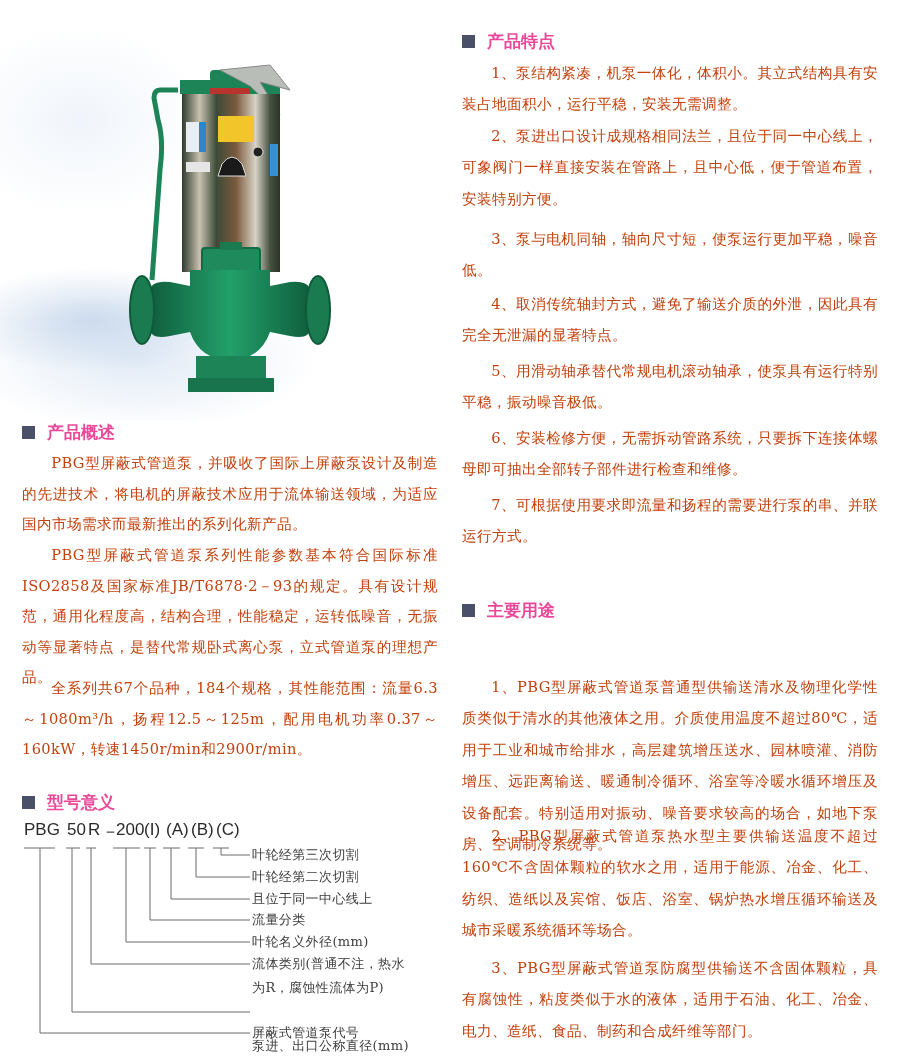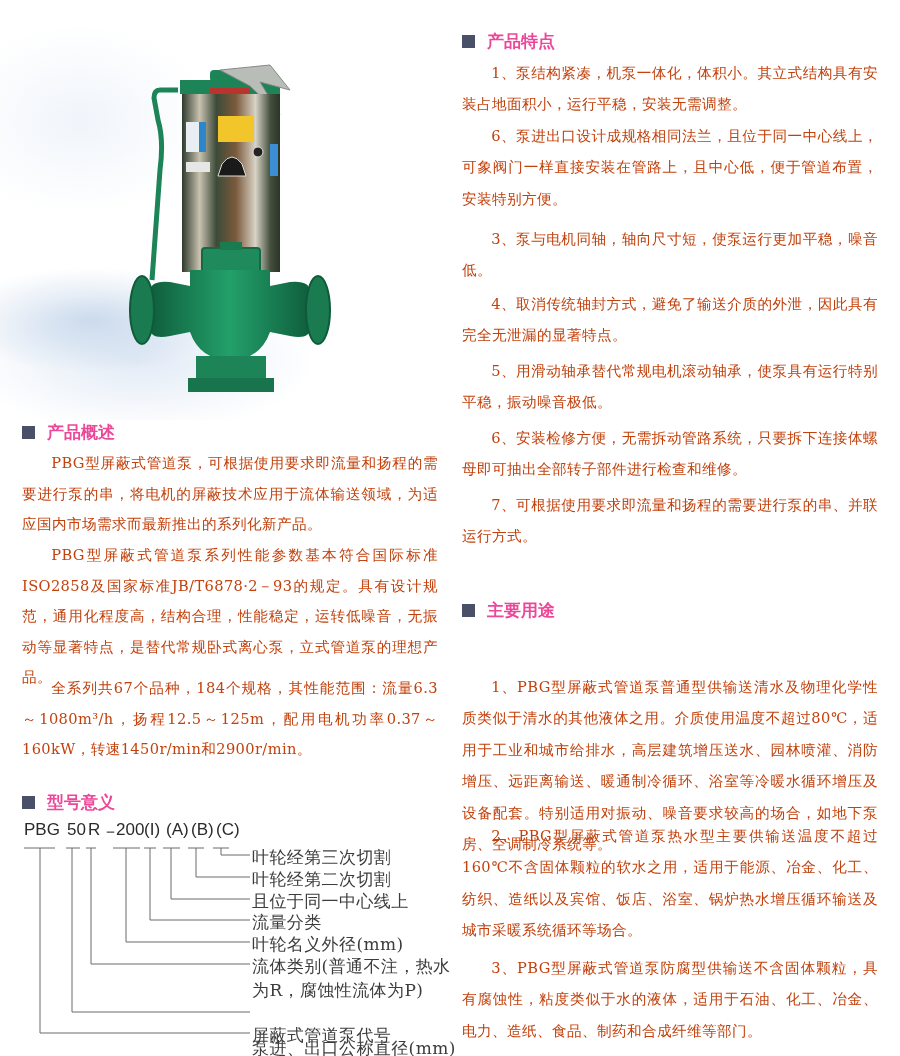--- a/index.html
+++ b/index.html
@@ -34,21 +34,21 @@
   .para.left  { left: 22px; width: 416px; line-height: 30.5px; }
 
   
   .model-code {
     position: absolute; left: 20px; top: 820px;
     font-family: "Liberation Sans", "DejaVu Sans", sans-serif; font-size: 17px; color: #2a2a2a;
   }
   .model-code span { position: absolute; top: 0; white-space: nowrap; text-align: right; }
   .diagram-svg { position: absolute; left: 0; top: 840px; }
   .legend-label {
-    position: absolute; left: 252px; font-size: 17px; color: #3c3c3c; white-space: nowrap;
+    position: absolute; left: 252px; font-size: 13px; color: #3c3c3c; white-space: nowrap;
     letter-spacing: 0.4px;
   }
 </style>
 </head>
 <body>
 
 <div class="bg-wash"></div>
 
 <svg class="pump" viewBox="0 0 220 340" xmlns="http://www.w3.org/2000/svg">
   <defs>
@@ -96,40 +96,40 @@
 
   <rect x="76" y="296" width="70" height="32" fill="#1d8458"></rect>
   <rect x="68" y="318" width="86" height="14" fill="#17744c"></rect>
 </svg>
 
 <div class="section-title" style="left:462px; top:30px;">
   <span class="marker"></span>
   <span>产品特点</span>
 </div>
 <div class="para right" style="top:57px;">1、泵结构紧凑，机泵一体化，体积小。其立式结构具有安装占地面积小，运行平稳，安装无需调整。</div>
-<div class="para right" style="top:120px;">6、泵进出口设计成规格相同法兰，且位于同一中心线上，可象阀门一样直接安装在管路上，且中心低，便于管道布置，安装特别方便。</div>
+<div class="para right" style="top:120px;">2、泵进出口设计成规格相同法兰，且位于同一中心线上，可象阀门一样直接安装在管路上，且中心低，便于管道布置，安装特别方便。</div>
 <div class="para right" style="top:223px;">3、泵与电机同轴，轴向尺寸短，使泵运行更加平稳，噪音低。</div>
 <div class="para right" style="top:288px;">4、取消传统轴封方式，避免了输送介质的外泄，因此具有完全无泄漏的显著特点。</div>
 <div class="para right" style="top:355px;">5、用滑动轴承替代常规电机滚动轴承，使泵具有运行特别平稳，振动噪音极低。</div>
 <div class="para right" style="top:422px;">6、安装检修方便，无需拆动管路系统，只要拆下连接体螺母即可抽出全部转子部件进行检查和维修。</div>
 <div class="para right" style="top:489px;">7、可根据使用要求即流量和扬程的需要进行泵的串、并联运行方式。</div>
 
 <div class="section-title" style="left:462px; top:599px;">
   <span class="marker"></span>
   <span>主要用途</span>
 </div>
 <div class="para right" style="top:627px;margin-top:44px;">1、PBG型屏蔽式管道泵普通型供输送清水及物理化学性质类似于清水的其他液体之用。介质使用温度不超过80℃，适用于工业和城市给排水，高层建筑增压送水、园林喷灌、消防增压、远距离输送、暖通制冷循环、浴室等冷暖水循环增压及设备配套。特别适用对振动、噪音要求较高的场合，如地下泵房、空调制冷系统等。</div>
 <div class="para right" style="top:820px;">2、PBG型屏蔽式管道泵热水型主要供输送温度不超过160℃不含固体颗粒的软水之用，适用于能源、冶金、化工、纺织、造纸以及宾馆、饭店、浴室、锅炉热水增压循环输送及城市采暖系统循环等场合。</div>
 <div class="para right" style="top:952px;">3、PBG型屏蔽式管道泵防腐型供输送不含固体颗粒，具有腐蚀性，粘度类似于水的液体，适用于石油、化工、冶金、电力、造纸、食品、制药和合成纤维等部门。</div>
 
 <div class="section-title" style="left:22px; top:421px;">
   <span class="marker"></span>
   <span>产品概述</span>
 </div>
-<div class="para left" style="top:448px;">PBG型屏蔽式管道泵，可根据使用要求即流量和扬程的需要进行泵的串，将电机的屏蔽技术应用于流体输送领域，为适应国内市场需求而最新推出的系列化新产品。</div>
+<div class="para left" style="top:448px;">PBG型屏蔽式管道泵，并吸收了国际上屏蔽泵设计及制造的先进技术，将电机的屏蔽技术应用于流体输送领域，为适应国内市场需求而最新推出的系列化新产品。</div>
 <div class="para left" style="top:540px;">PBG型屏蔽式管道泵系列性能参数基本符合国际标准ISO2858及国家标准JB/T6878·2－93的规定。具有设计规范，通用化程度高，结构合理，性能稳定，运转低噪音，无振动等显著特点，是替代常规卧式离心泵，立式管道泵的理想产品。</div>
 <div class="para left" style="top:673px;">全系列共67个品种，184个规格，其性能范围：流量6.3～1080m³/h，扬程12.5～125m，配用电机功率0.37～160kW，转速1450r/min和2900r/min。</div>
 
 <div class="section-title" style="left:22px; top:791px;">
   <span class="marker"></span>
   <span>型号意义</span>
 </div>
 
 <div class="model-code">
   <span style="left:4px;">PBG</span>

